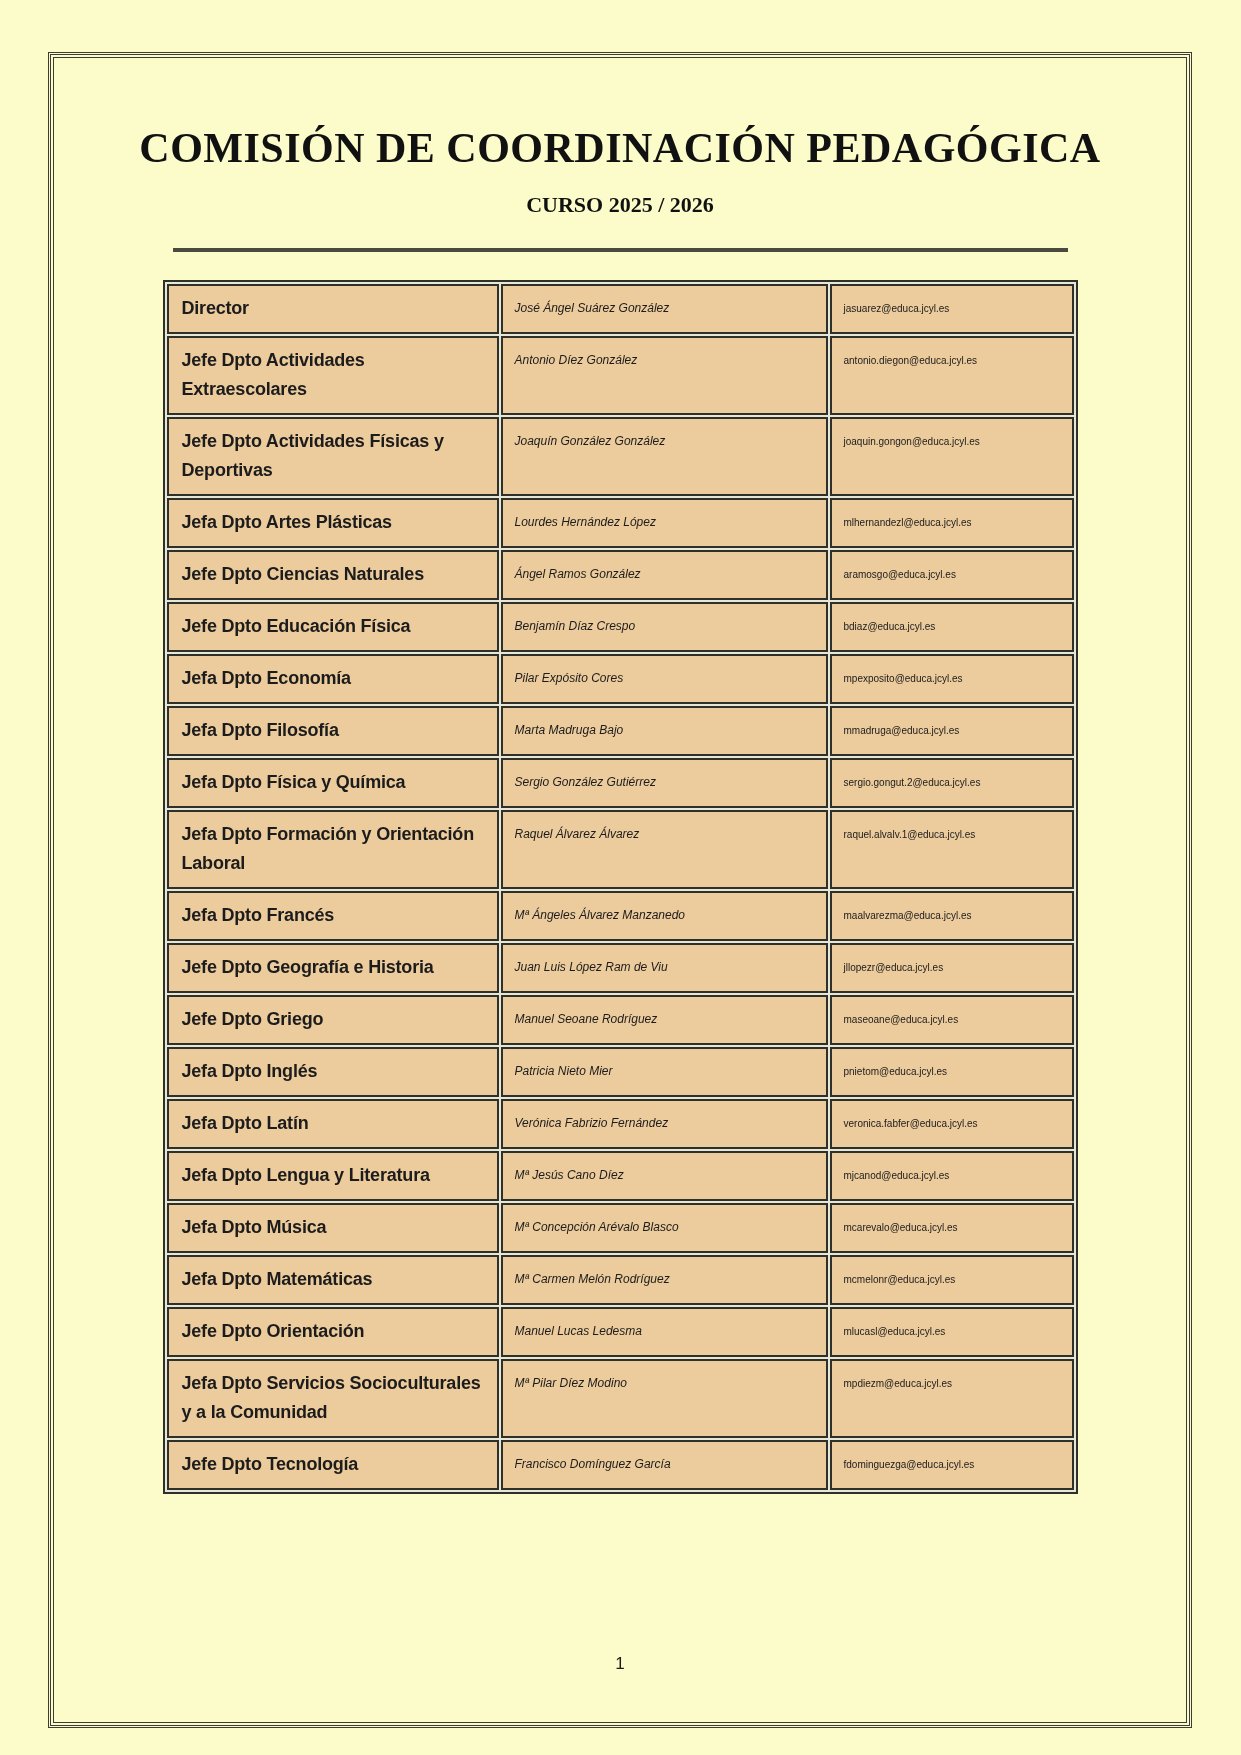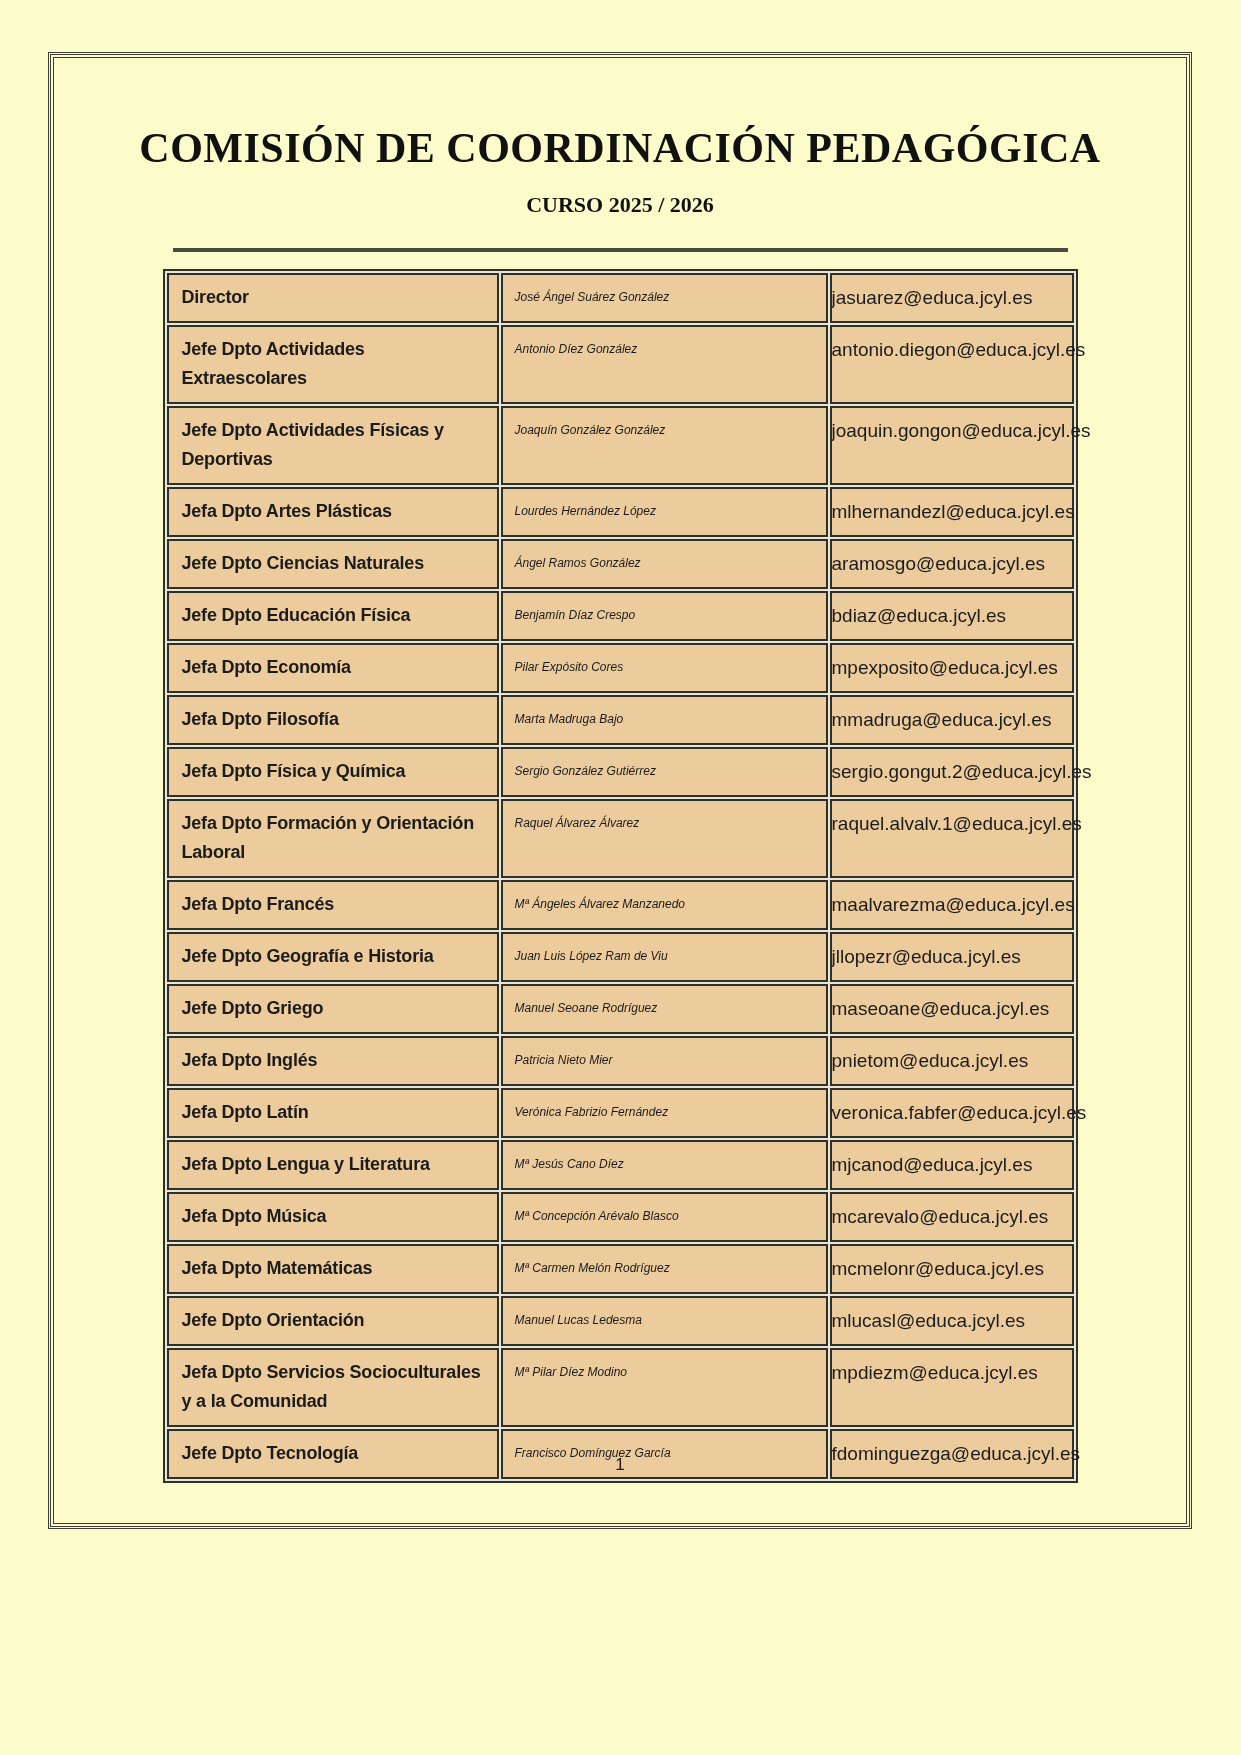--- a/index.html
+++ b/index.html
@@ -12,21 +12,21 @@
   }
   *{margin:0;padding:0;box-sizing:border-box;}
   html,body{width:1241px;height:1755px;}
   body{
     background:var(--page-bg);
     font-family:"Liberation Sans",sans-serif;
     color:var(--text);
     position:relative;
   }
   .frame1{
-    position:absolute;left:48px;top:52px;width:1144px;height:1477px;
+    position:absolute;left:48px;top:52px;width:1144px;height:1676px;
     border:1px solid var(--frame);padding:1px;
   }
   .frame2{border:1px solid var(--frame);padding:2px;height:100%;}
   .frame3{border:1px solid var(--frame);height:100%;position:relative;overflow:hidden;}
   .doc-title{
     margin-top:66px;
     text-align:center;
     font-family:"Liberation Serif",serif;
     font-weight:bold;
     font-size:42px;
@@ -44,21 +44,21 @@
   .title-divider{
     width:895px;
     margin:30px auto 0 auto;
     height:1px;
     background:#D8D8C8;
     border-top:2px solid #4A4A40;
     border-bottom:2px solid #4A4A40;
   }
   table.staff{
     width:915px;
-    margin:17px auto 0 auto;
+    margin:28px auto 0 auto;
     border-collapse:separate;
     border-spacing:2px;
     background:var(--gap);
     border:2px solid var(--line);
     table-layout:fixed;
   }
   td{
     border:2px solid var(--line);
     background:var(--cell-bg);
     vertical-align:top;
@@ -72,23 +72,23 @@
     padding:8px 6px 9px 13px;
   }
   td.name{
     width:327px;
     font-size:12px;
     line-height:29px;
     padding:8px 6px 1px 12px;
     font-style:italic;
   }
   td.email{
-    font-size:19px;
+    font-size:10px;
     line-height:24px;
-    padding:11px 4px 9px 0;
+    padding:11px 4px 9px 12px;
   }
   .page-number{
     position:absolute;
     bottom:48px;
     left:0;
     width:100%;
     text-align:center;
     font-size:17px;
   }
 </style>

